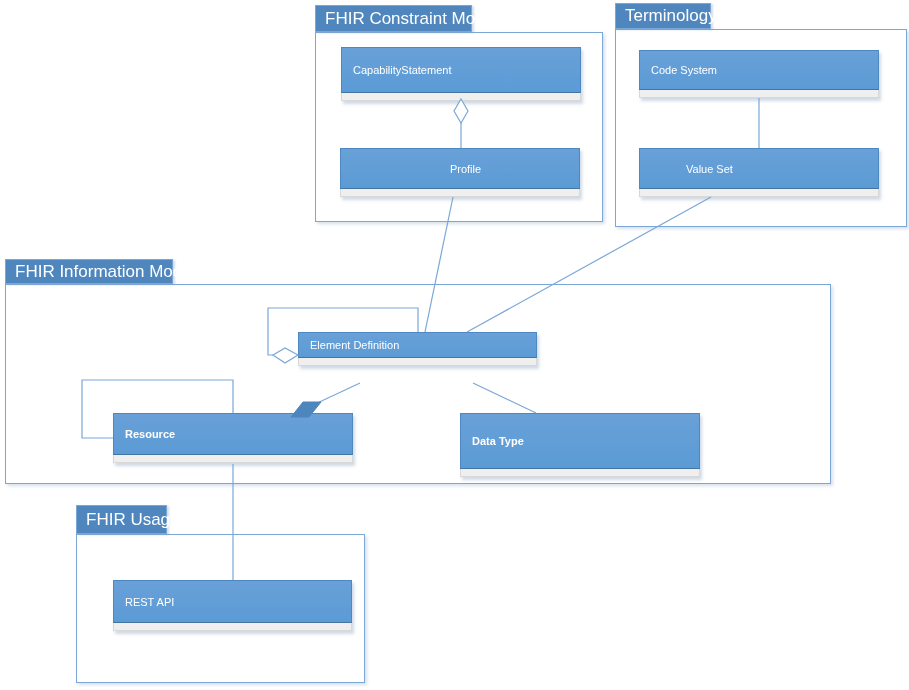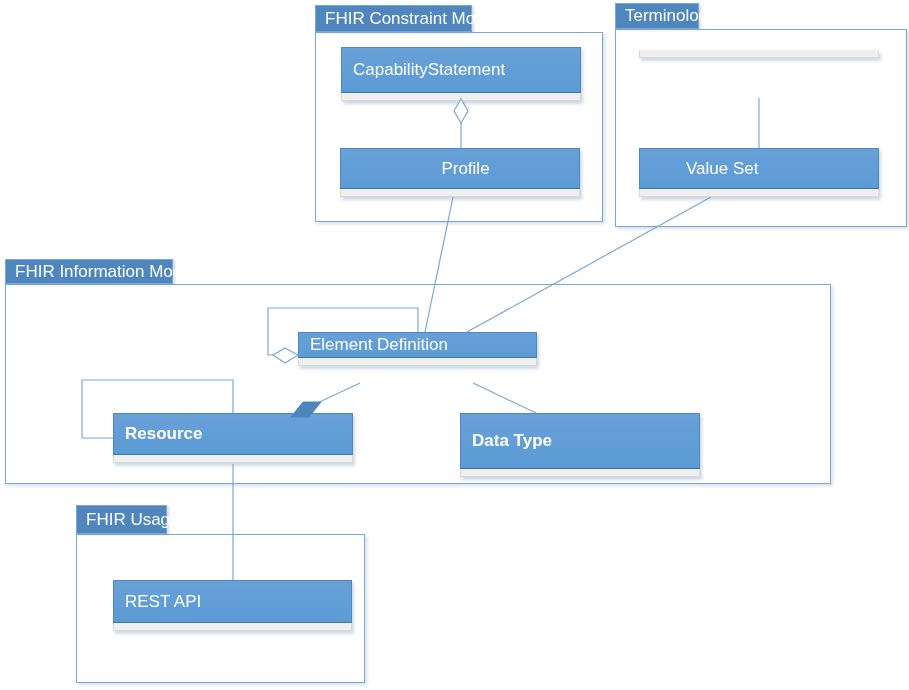--- a/index.html
+++ b/index.html
@@ -26,21 +26,21 @@
   
   .cls {
     position:absolute; z-index:3;
     box-shadow:2px 3px 3px rgba(150,170,200,.45);
   }
   .cls .bar {
     box-sizing:border-box; width:100%;
     background:linear-gradient(var(--class-fill-light,#69a0d8), var(--class-fill,#5b9bd5));
     border:1px solid var(--class-border,#4f87c0);
     border-bottom-color:#44749f;
-    color:var(--label-text,#fff); font-size:17px;
+    color:var(--label-text,#fff); font-size:11px;
     display:flex; align-items:center; padding-left:11px;
   }
   .cls .strip {
     box-sizing:border-box; width:100%; height:8px;
     background:var(--strip-fill,#efefef);
     border:1px solid var(--strip-border,#d8d8d8); border-top:none;
   }
   
   svg.connectors {
     position:absolute; left:0; top:0; z-index:5; pointer-events:none;
@@ -52,21 +52,21 @@
 </head>
 <body>
 
 <div class="canvas">
 
   <div class="pkg-tab" style="left:315px; top:5px; width:157px; height:27px;">
     <span>FHIR Constraint Model</span>
   </div>
   <div class="pkg-body" style="left:315px; top:32px; width:288px; height:190px;"></div>
 
-  <div class="pkg-tab" style="left:615px; top:3px; width:84px; height:26px;">
+  <div class="pkg-tab" style="left:615px; top:3px; width:96px; height:26px;">
     <span>Terminology</span>
   </div>
   <div class="pkg-body" style="left:615px; top:29px; width:292px; height:198px;"></div>
 
   <div class="pkg-tab" style="left:5px; top:259px; width:168px; height:25px;">
     <span>FHIR Information Model</span>
   </div>
   <div class="pkg-body" style="left:5px; top:284px; width:826px; height:200px;"></div>
 
   <div class="pkg-tab" style="left:76px; top:505px; width:91px; height:29px;align-items:center;">
@@ -82,20 +82,23 @@
   </div>
 
   <div class="cls" style="left:340px; top:148px; width:240px;">
     <div class="bar" style="height:41px;justify-content:center;">
       <span>Profile</span>
     </div>
     <div class="strip"></div>
   </div>
 
   <div class="cls" style="left:639px; top:50px; width:240px;">
+    <div class="bar" style="height:40px;">
+      <span>Code System</span>
+    </div>
     <div class="strip"></div>
   </div>
 
   <div class="cls" style="left:639px; top:148px; width:240px;">
     <div class="bar" style="height:41px;padding-left:46px;">
       <span>Value Set</span>
     </div>
     <div class="strip"></div>
   </div>
 

